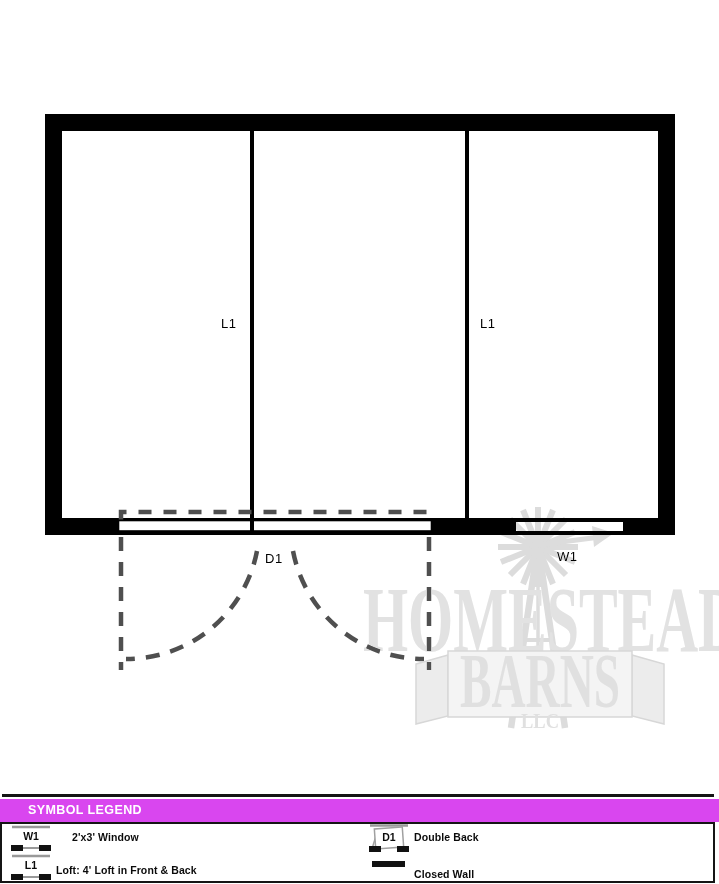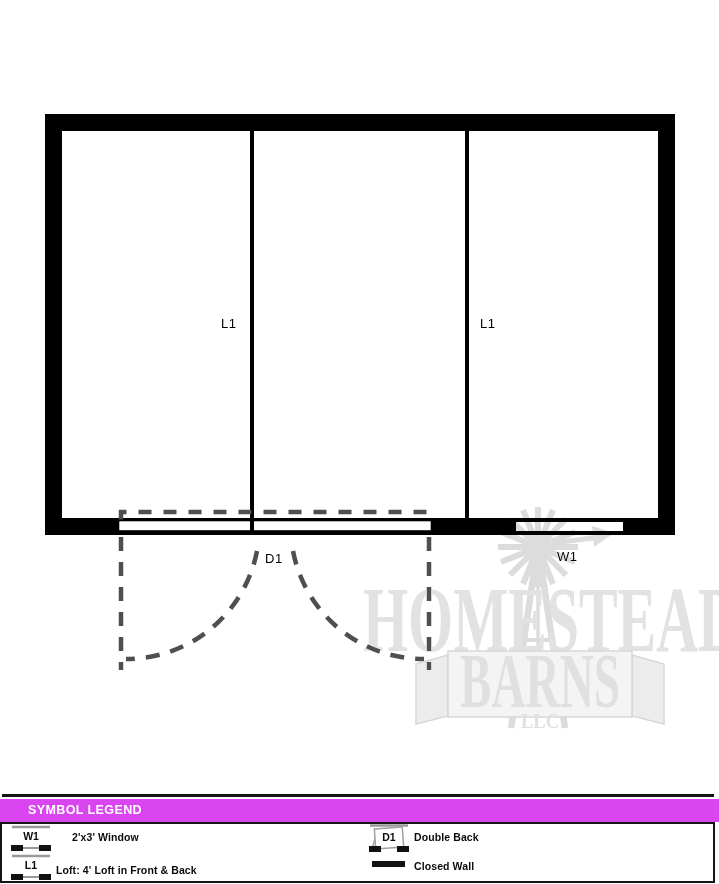--- a/index.html
+++ b/index.html
@@ -130,14 +130,14 @@
     <g transform="rotate(-4 22 14)">
       <rect x="8" y="4" width="28" height="20" fill="#fff" stroke="#a0a0a0" stroke-width="1.5"></rect>
     </g>
     <text class="sym-text" x="22" y="17" font-size="10.5" text-anchor="middle" fill="#0a0a0a">D1</text>
     <rect x="2" y="22" width="12" height="6" fill="#111"></rect>
     <rect x="30" y="22" width="12" height="6" fill="#111"></rect>
   </svg>
   <div class="legend-desc" style="left:412px;top:7px;">Double Back</div>
 
   <div class="wall-chip" style="left:370px;top:37px;width:33px;height:6px;"></div>
-  <div class="legend-desc" style="left:412px;top:36px;">Closed Wall</div>
+  <div class="legend-desc" style="left:412px;top:44px;">Closed Wall</div>
 </div>
 
 </body></html>

